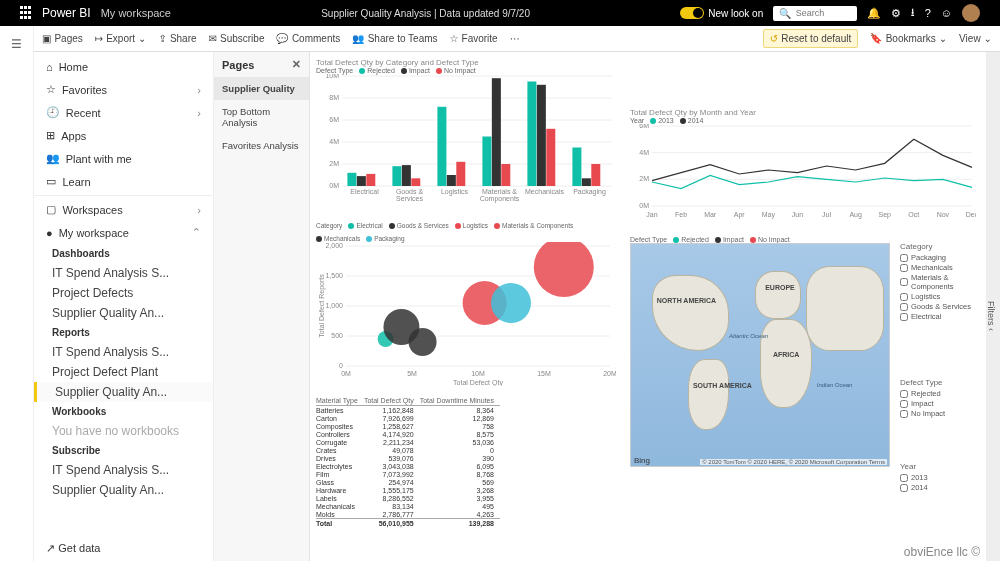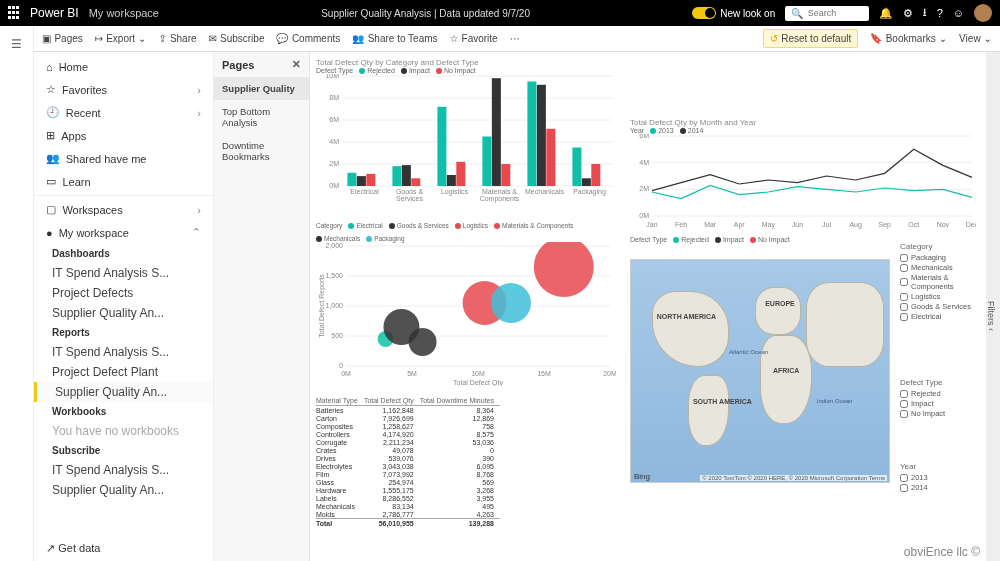--- a/index.html
+++ b/index.html
@@ -1,18 +1,18 @@
 <!DOCTYPE html>
 <html><head>
 <meta charset="utf-8">
 <style>
 *{margin:0;padding:0;box-sizing:border-box;font-family:"Segoe UI",Arial,sans-serif}
 body{width:1000px;height:561px;overflow:hidden;background:#f3f3f3;font-size:9px;color:#333}
 
-.topbar{height:26px;background:#000;color:#fff;display:flex;align-items:center;padding:0 8px;font-size:10px}
+.topbar{height:26px;background:#000;color:#fff;display:flex;align-items:center;padding:0 20px;font-size:10px}
 .topbar .waffle{width:14px;height:14px;display:flex;flex-wrap:wrap;gap:1px}
 .topbar .waffle span{width:3px;height:3px;background:#fff}
 .topbar .brand{margin-left:8px;font-size:12px}
 .topbar .ws{margin-left:10px;font-size:11px;color:#ccc}
 .topbar .center{flex:1;text-align:center;color:#ddd;font-size:10px}
 .topbar .toggle{background:#f2c811;border-radius:8px;width:24px;height:12px;position:relative;margin-right:4px}
 .topbar .toggle::after{content:"";position:absolute;right:1px;top:1px;width:10px;height:10px;background:#000;border-radius:50%}
 .topbar .look{margin-right:10px}
 .topbar .search{background:#fff;color:#333;padding:2px 6px;border-radius:2px;display:flex;align-items:center;gap:4px;width:84px}
 .topbar .ico{margin-left:10px;font-size:11px}
@@ -125,21 +125,21 @@
     </div>
   <div class="item">🔖 <span>Bookmarks</span> ⌄</div>
   <div class="item"><span>View</span> ⌄</div>
 </div>
 
 <div class="leftnav">
   <div class="l1">⌂ <span>Home</span></div>
   <div class="l1">☆ <span>Favorites</span><span class="chv">›</span></div>
   <div class="l1">🕘 <span>Recent</span><span class="chv">›</span></div>
   <div class="l1">⊞ <span>Apps</span></div>
-  <div class="l1">👥 <span>Shared have me</span></div>
+  <div class="l1">👥 <span>Plant with me</span></div>
   <div class="l1">▭ <span>Learn</span></div>
   <div class="sep"></div>
   <div class="l1">▢ <span>Workspaces</span><span class="chv">›</span></div>
   <div class="l1">● <span>My workspace</span><span class="chv">⌃</span></div>
   <div id="nav-groups">
       <div class="gh">Dashboards</div>
       <div class="gi">IT Spend Analysis S...</div>
       <div class="gi">Project Defects</div>
       <div class="gi">Supplier Quality An...</div>
       <div class="gh">Reports</div>
@@ -156,21 +156,21 @@
 </div>
 
 <div class="pagespane">
   <div class="hd">
       <span>Pages</span>
       <span class="x">✕</span>
     </div>
   <div id="pages-list">
       <div class="pg act">Supplier Quality</div>
       <div class="pg">Top Bottom Analysis</div>
-      <div class="pg">Downtime Bookmarks</div>
+      <div class="pg">Favorites Analysis</div>
     </div>
 </div>
 
 <div class="filters"><span>Filters</span> ‹</div>
 
 <div class="canvas">
 
   <div class="viz" style="left:6px;top:6px;width:300px;height:158px">
     <div class="vtitle">Total Defect Qty by Category and Defect Type</div>
     <div class="legend">
@@ -223,21 +223,21 @@
         <rect x="220.85" y="10.799999999999997" width="9" height="101.2" fill="#333333"></rect>
         <rect x="230.3" y="54.8" width="9" height="57.2" fill="#e8494f"></rect>
         <text x="228.5" y="120" text-anchor="middle">Mechanicals</text>
         <rect x="256.4" y="73.5" width="9" height="38.5" fill="#0fbfa8"></rect>
         <rect x="265.84999999999997" y="104.3" width="9" height="7.700000000000001" fill="#333333"></rect>
         <rect x="275.29999999999995" y="90" width="9" height="22" fill="#e8494f"></rect>
         <text x="273.5" y="120" text-anchor="middle">Packaging</text>
       </svg>
   </div>
 
-  <div class="viz" style="left:320px;top:66px;width:346px;height:120px">
+  <div class="viz" style="left:320px;top:56px;width:346px;height:120px">
     <div class="vtitle">Total Defect Qty by Month and Year</div>
     <div class="legend">
       <span>Year</span>
       <span class="lg">
           <span class="dot" style="background:#0fbfa8"></span>
           <span>2013</span>
         </span>
       <span class="lg">
           <span class="dot" style="background:#333"></span>
           <span>2014</span>
@@ -420,21 +420,21 @@
         </span>
       <span class="lg">
           <span class="dot" style="background:#333"></span>
           <span>Impact</span>
         </span>
       <span class="lg">
           <span class="dot" style="background:#e8494f"></span>
           <span>No Impact</span>
         </span>
     </div>
-    <div class="map" style="height:224px;margin-top:16px">
+    <div class="map" style="height:224px;margin-top:0">
       <div class="land" style="left:8%;top:14%;width:30%;height:34%;border-radius:30% 50% 40% 60%"></div>
       <div class="land" style="left:22%;top:52%;width:16%;height:32%;border-radius:40% 30% 50% 40%"></div>
       <div class="land" style="left:48%;top:12%;width:18%;height:22%;border-radius:40%"></div>
       <div class="land" style="left:50%;top:34%;width:20%;height:40%;border-radius:30% 40% 50% 40%"></div>
       <div class="land" style="left:68%;top:10%;width:30%;height:38%;border-radius:30%"></div>
       <div class="lbl" style="left:10%;top:24%">NORTH AMERICA</div>
       <div class="lbl" style="left:52%;top:18%">EUROPE</div>
       <div class="lbl" style="left:55%;top:48%">AFRICA</div>
       <div class="lbl" style="left:24%;top:62%">SOUTH AMERICA</div>
       <div class="olbl" style="left:38%;top:40%">Atlantic Ocean</div>

